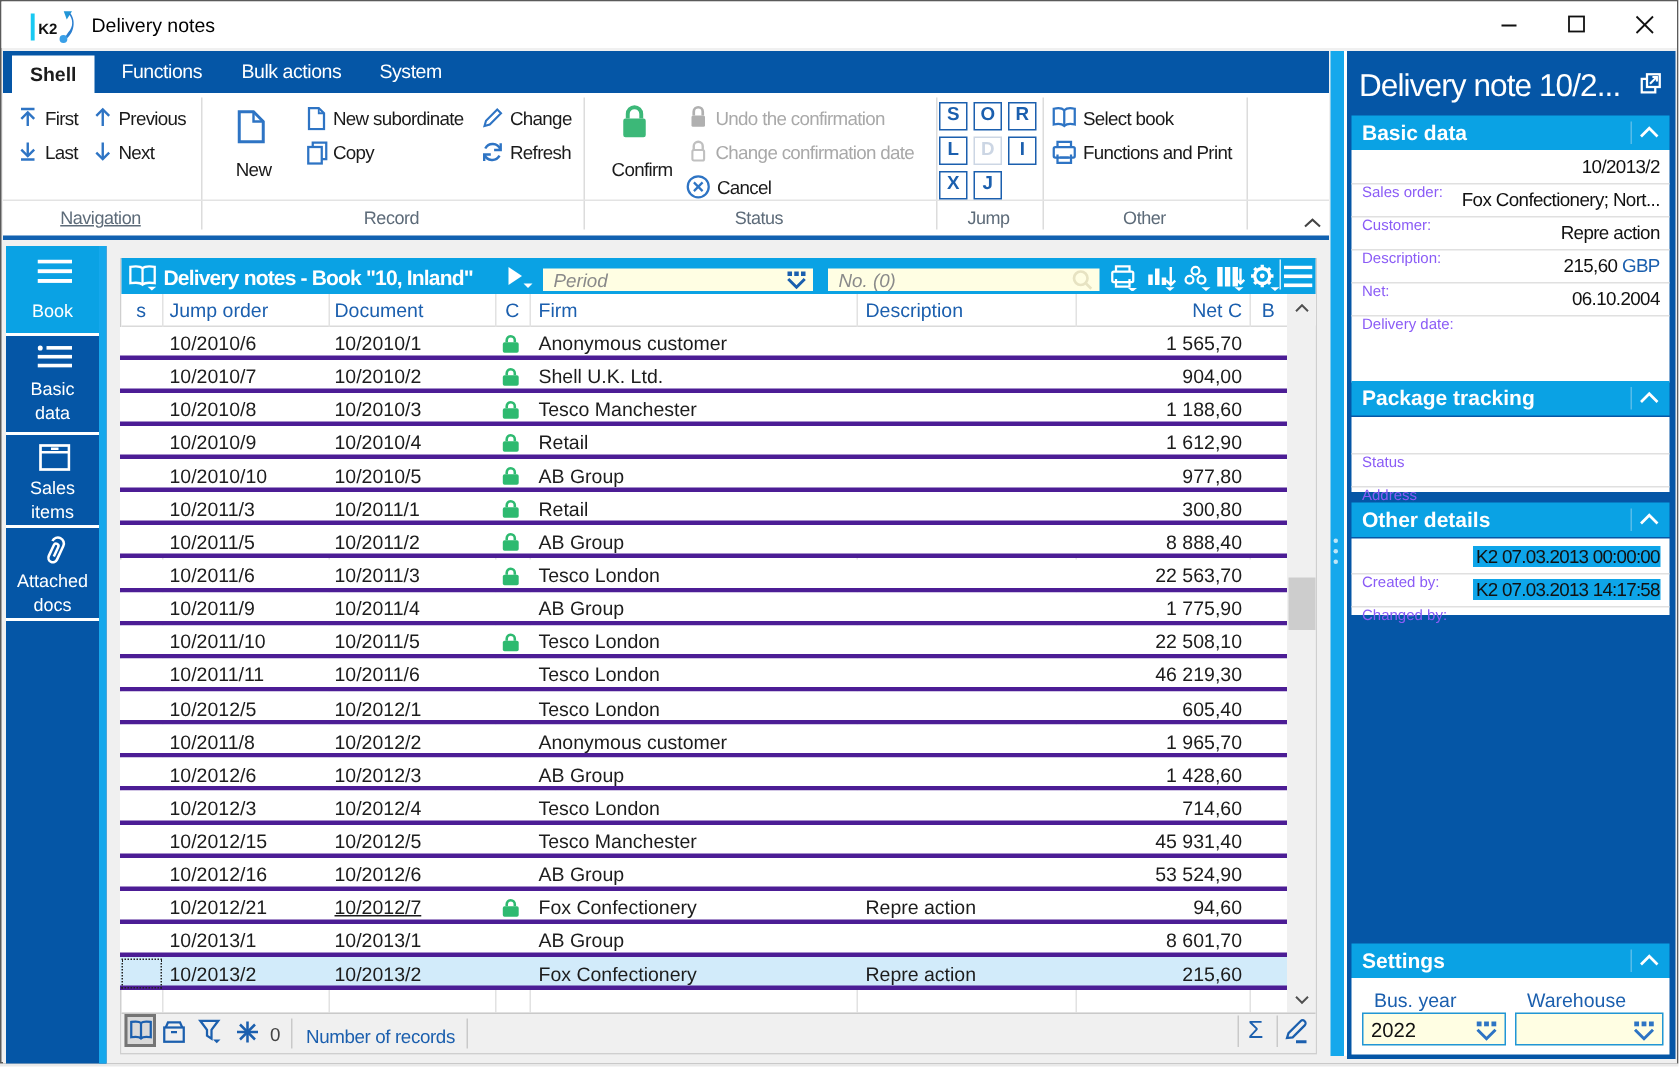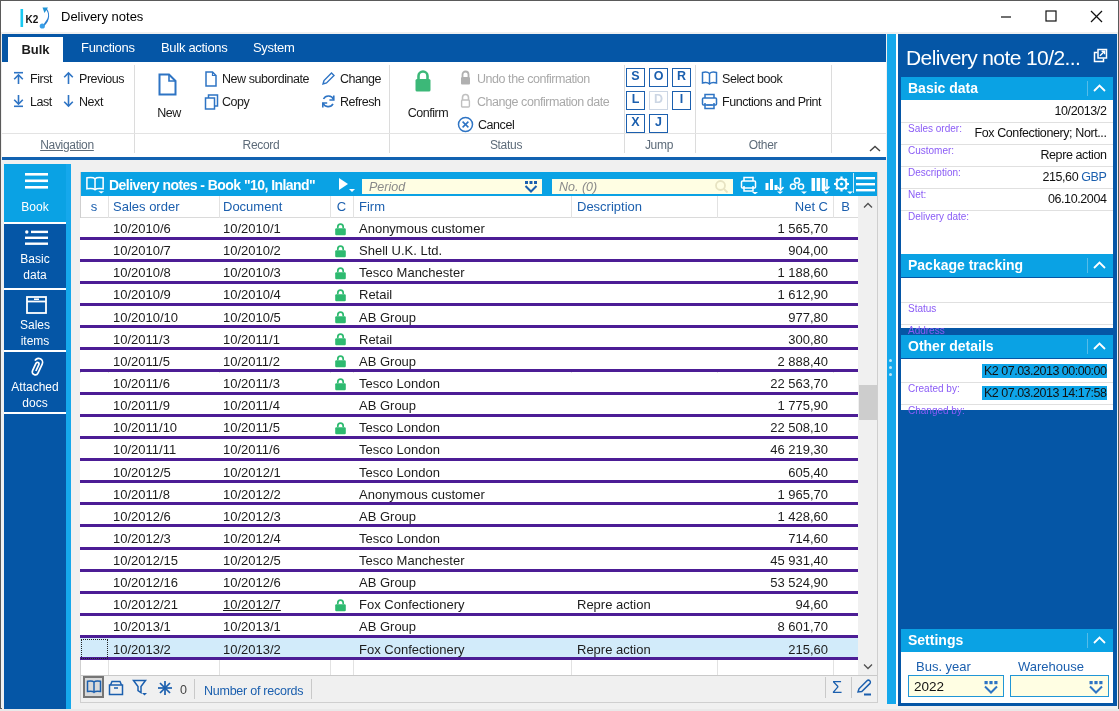--- a/index.html
+++ b/index.html
@@ -51,21 +51,21 @@
 
   <svg class="abs" style="left:996px;top:5px;" width="115" height="22" viewBox="0 0 115 22">
     <line x1="4" y1="11" x2="14" y2="11" stroke="#111" stroke-width="1.2"></line>
     <rect x="49" y="5" width="10" height="10" fill="none" stroke="#111" stroke-width="1.2"></rect>
     <line x1="94" y1="5" x2="105" y2="16" stroke="#111" stroke-width="1.2"></line>
     <line x1="105" y1="5" x2="94" y2="16" stroke="#111" stroke-width="1.2"></line>
   </svg>
 
   <div class="abs darkblue" style="left:1px;top:33px;width:884px;height:28px;"></div>
   <div class="abs" style="left:7px;top:36px;width:55px;height:25px;background:#fff;"></div>
-  <div class="abs" style="left:7px;top:36px;width:55px;height:25px;text-align:center;line-height:25px;font-size:13px;font-weight:bold;color:#1c1c1c;">Bulk</div>
+  <div class="abs" style="left:7px;top:36px;width:55px;height:25px;text-align:center;line-height:25px;font-size:13px;font-weight:bold;color:#1c1c1c;">Shell</div>
   <div class="abs tabu" style="left:80px;">Functions</div>
   <div class="abs tabu" style="left:160px;">Bulk actions</div>
   <div class="abs tabu" style="left:252px;">System</div>
 
   <div class="abs" style="left:1px;top:61px;width:884px;height:95px;background:#fff;" id="ribbon"></div>
   <div class="abs" style="left:1px;top:156px;width:884px;height:3px;background:#1262b1;"></div>
 
   <div class="abs vsep" style="left:133px;"></div>
   <div class="abs vsep" style="left:388px;"></div>
   <div class="abs vsep" style="left:623px;"></div>
@@ -281,21 +281,21 @@
     </svg>
   <div class="abs" style="left:852px;top:172px;width:1px;height:20px;background:#cfeffb;"></div>
     <svg class="abs" style="left:855px;top:176px;" width="19" height="15" viewBox="0 0 19 15">
       <rect x="0" y="0" width="19" height="2.4" fill="#fff"></rect>
       <rect x="0" y="6" width="19" height="2.4" fill="#fff"></rect>
       <rect x="0" y="12" width="19" height="2.4" fill="#fff"></rect>
     </svg>
 
   <div class="abs" style="left:80px;top:195px;width:796px;height:21.6px;background:#fff;border-bottom:1px solid #dadada;"></div>
   <div class="abs th" style="left:79px;width:28px;text-align:center;">s</div>
-  <div class="abs th" style="left:112px;">Sales order</div>
+  <div class="abs th" style="left:112px;">Jump order</div>
   <div class="abs th" style="left:222px;">Document</div>
   <div class="abs th" style="left:329px;width:23px;text-align:center;">C</div>
   <div class="abs th" style="left:358px;">Firm</div>
   <div class="abs th" style="left:576px;">Description</div>
   <div class="abs th" style="left:627px;width:200px;text-align:right;">Net C</div>
   <div class="abs th" style="left:832px;width:25px;text-align:center;">B</div>
 
   <div class="abs tgl" style="left:107px;"></div>
   <div class="abs tgl" style="left:218px;"></div>
   <div class="abs tgl" style="left:329px;"></div>
@@ -379,21 +379,21 @@
     <div class="abs trow" style="top:132.78px;">
         <span class="abs ct" style="left:33px;">10/2011/5</span>
         <span class="abs ct" style="left:143px;">10/2011/2</span>
         <span class="abs" style="left:254px;top:5px;">
           <svg class="lk" width="13" height="13" viewBox="0 0 13 13">
             <path d="M3.8 5.2 L3.8 3.9 A 2.7 2.7 0 0 1 9.2 3.9 L9.2 5.2" fill="none" stroke="#2eba70" stroke-width="1.7"></path>
             <rect x="1.2" y="5.2" width="10.6" height="7" rx="1.2" fill="#2eba70"></rect>
           </svg>
         </span>
         <span class="abs ct" style="left:279px;">AB Group</span>
-        <span class="abs ct" style="left:548px;width:200px;text-align:right;">2 888,40</span>
+        <span class="abs ct" style="left:548px;width:200px;text-align:right;">8 888,40</span>
       </div>
     <div class="abs trow" style="top:154.91px;">
         <span class="abs ct" style="left:33px;">10/2011/6</span>
         <span class="abs ct" style="left:143px;">10/2011/3</span>
         <span class="abs" style="left:254px;top:5px;">
           <svg class="lk" width="13" height="13" viewBox="0 0 13 13">
             <path d="M3.8 5.2 L3.8 3.9 A 2.7 2.7 0 0 1 9.2 3.9 L9.2 5.2" fill="none" stroke="#2eba70" stroke-width="1.7"></path>
             <rect x="1.2" y="5.2" width="10.6" height="7" rx="1.2" fill="#2eba70"></rect>
           </svg>
         </span>

